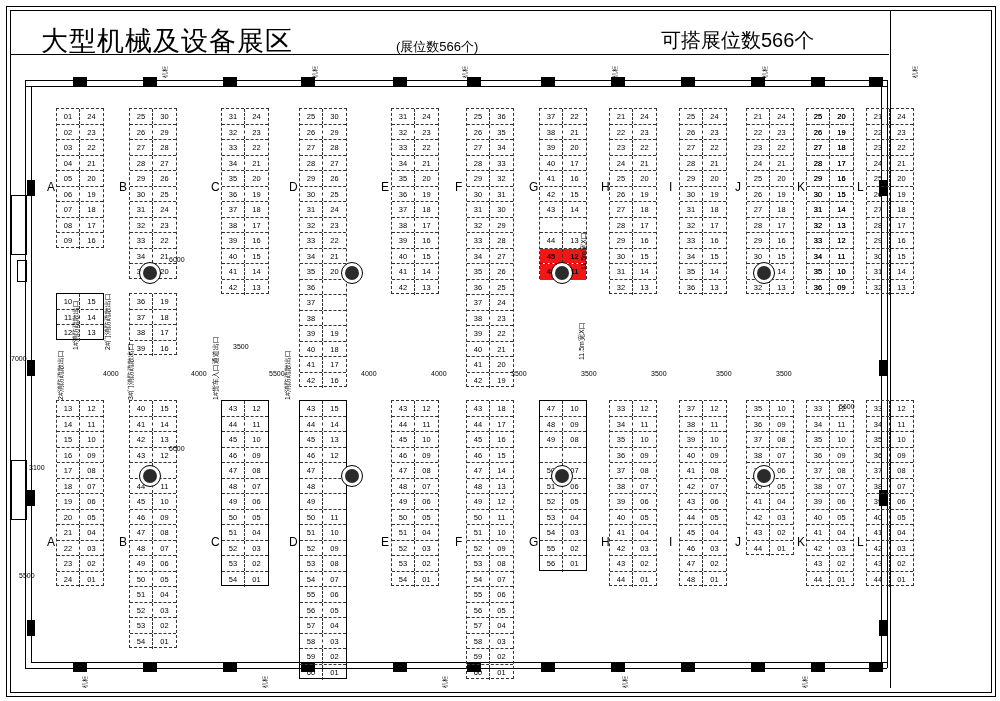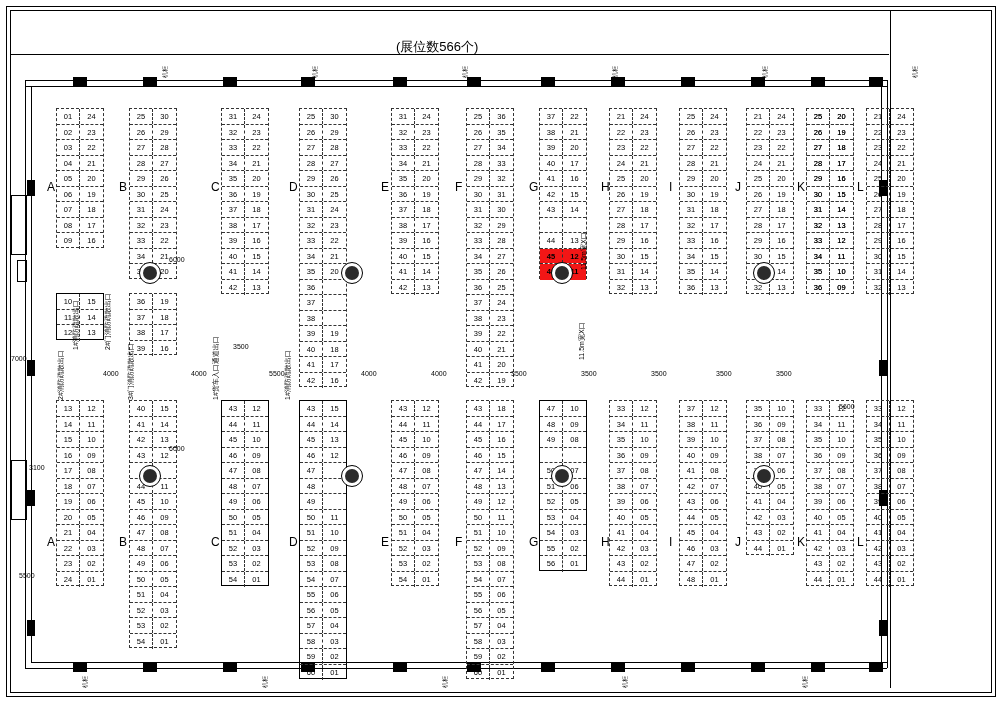--- a/index.html
+++ b/index.html
@@ -57,21 +57,23 @@
 </style>
 </head>
 <body>
 
 <div id="root">
 
   <div class="frame-outer"></div>
   <div class="frame-inner"></div>
 
   <div class="title-band">
+    <div class="title-main">大型机械及设备展区</div>
     <div class="title-sub">(展位数566个)</div>
+    <div class="title-right">可搭展位数566个</div>
   </div>
 
   <div class="hall">
 
     <div class="hall-wall wall-top"></div>
     <div class="hall-wall wall-top2"></div>
     <div class="hall-wall wall-left"></div>
     <div class="hall-wall wall-left2"></div>
     <div class="hall-wall wall-right"></div>
     <div class="hall-wall wall-right2"></div>

